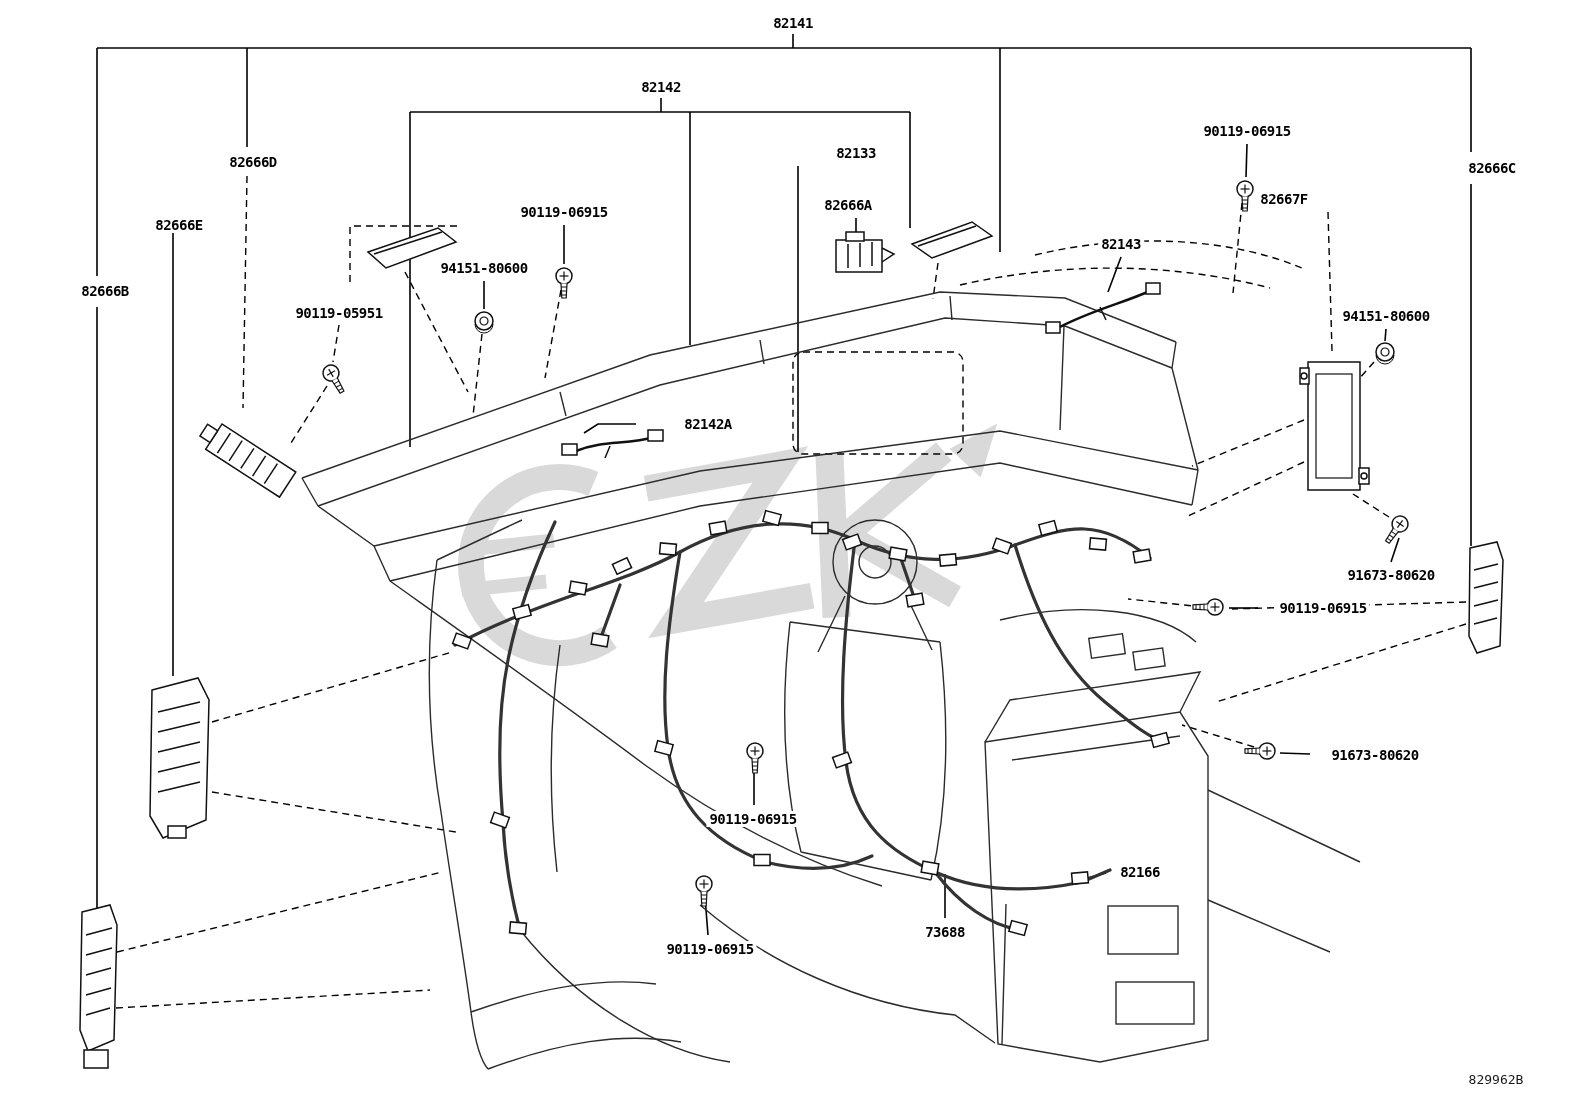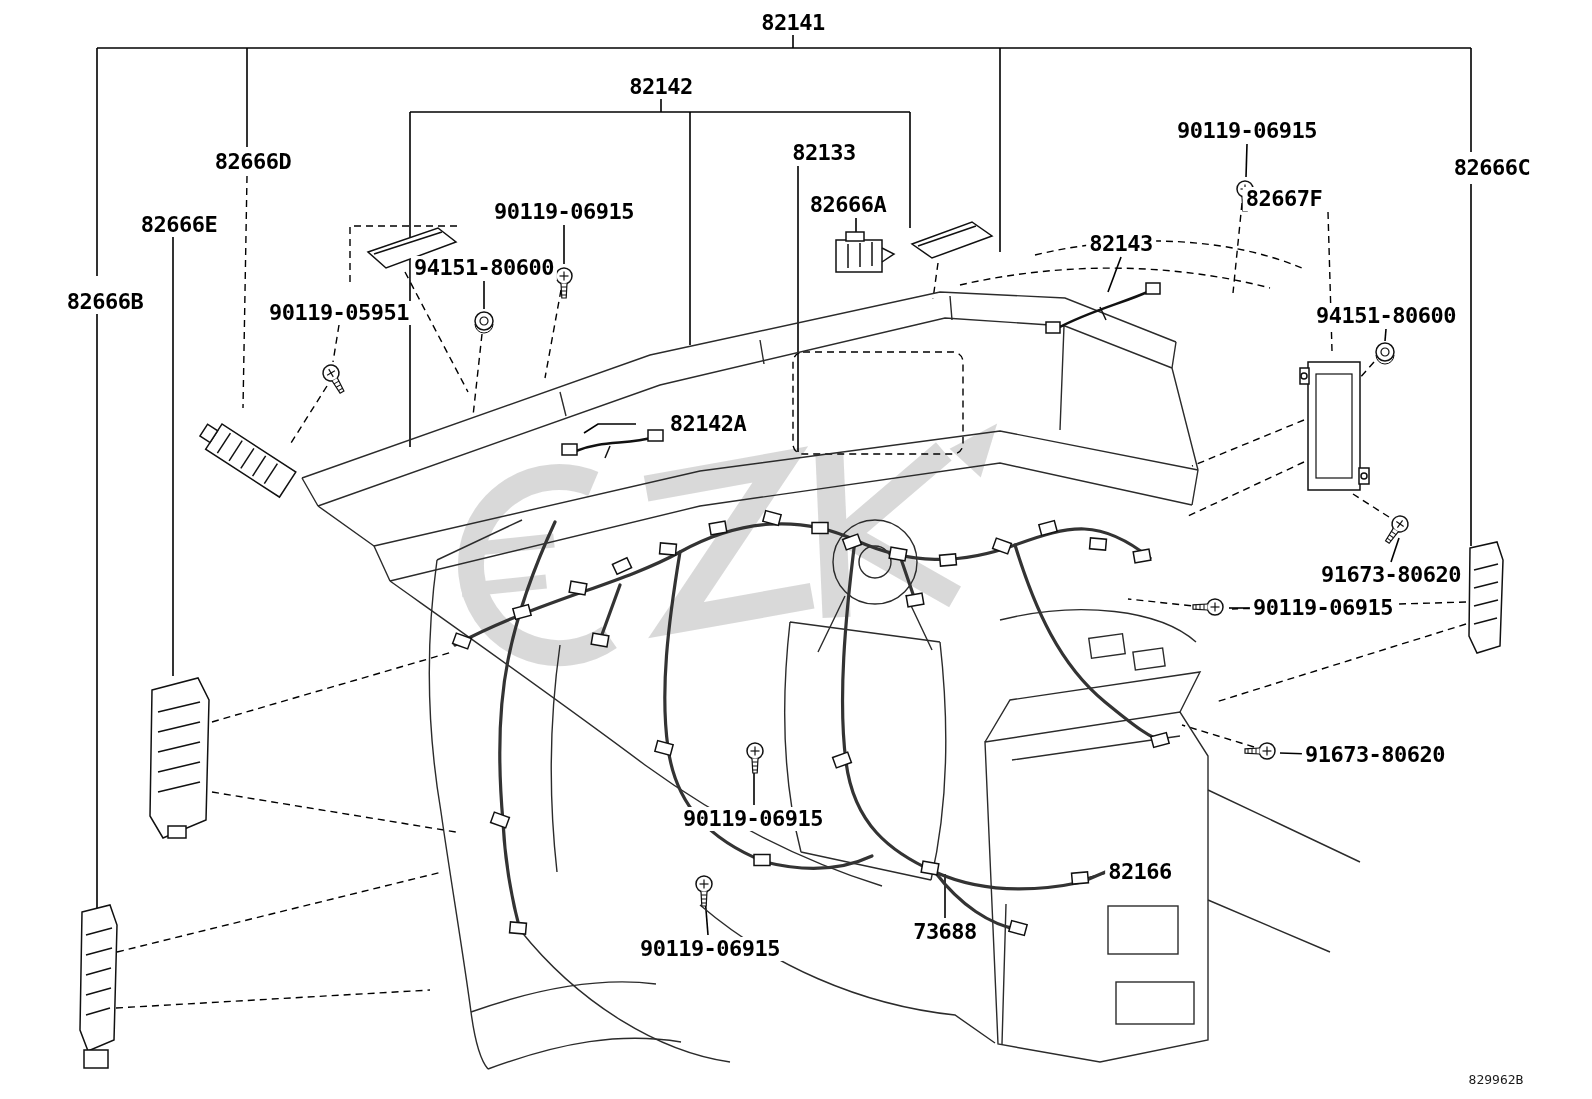--- a/index.html
+++ b/index.html
@@ -1,19 +1,19 @@
 <!DOCTYPE html>
 <html><head>
 <meta charset="utf-8">
 <style>
   html,body{margin:0;padding:0;background:#ffffff;}
   .stage{position:relative;width:1592px;height:1099px;background:#fff;overflow:hidden;
          font-family:"DejaVu Sans Mono", monospace;}
   .stage svg{position:absolute;left:0;top:0;display:block;}
-  .lbl{position:absolute;transform:translate(-50%,-50%);font-weight:bold;font-size:22px;
+  .lbl{position:absolute;transform:translate(-50%,-50%);font-weight:bold;font-size:14px;
        line-height:1;color:#000;white-space:nowrap;background:#fff;padding:1px 3px;
        letter-spacing:-0.5px;}
   .code{position:absolute;transform:translate(-50%,-50%);font-size:13px;font-weight:normal;
         color:#1a1a1a;white-space:nowrap;}
 </style>
 </head>
 <body>
 
 <div class="stage">
 
@@ -270,25 +270,25 @@
     <use href="#screwSym" transform="translate(704,884)"></use>
   </g>
   <g>
     <use href="#grommetSym" transform="translate(484,321)"></use>
     <use href="#grommetSym" transform="translate(1385,352)"></use>
   </g>
 </svg>
 
 <div class="lbl" style="left:793px;top:23px">82141</div>
 <div class="lbl" style="left:661px;top:87px">82142</div>
-<div class="lbl" style="left:824px;top:153px">82133</div>
+<div class="lbl" style="left:856px;top:153px">82133</div>
 <div class="lbl" style="left:848px;top:205px">82666A</div>
 <div class="lbl" style="left:253px;top:162px">82666D</div>
 <div class="lbl" style="left:179px;top:225px">82666E</div>
-<div class="lbl" style="left:105px;top:302px">82666B</div>
+<div class="lbl" style="left:105px;top:291px">82666B</div>
 <div class="lbl" style="left:564px;top:212px">90119-06915</div>
 <div class="lbl" style="left:484px;top:268px">94151-80600</div>
 <div class="lbl" style="left:339px;top:313px">90119-05951</div>
 <div class="lbl" style="left:708px;top:424px">82142A</div>
 <div class="lbl" style="left:1121px;top:244px">82143</div>
 <div class="lbl" style="left:1247px;top:131px">90119-06915</div>
 <div class="lbl" style="left:1492px;top:168px">82666C</div>
 <div class="lbl" style="left:1284px;top:199px">82667F</div>
 <div class="lbl" style="left:1386px;top:316px">94151-80600</div>
 <div class="lbl" style="left:1391px;top:575px">91673-80620</div>

